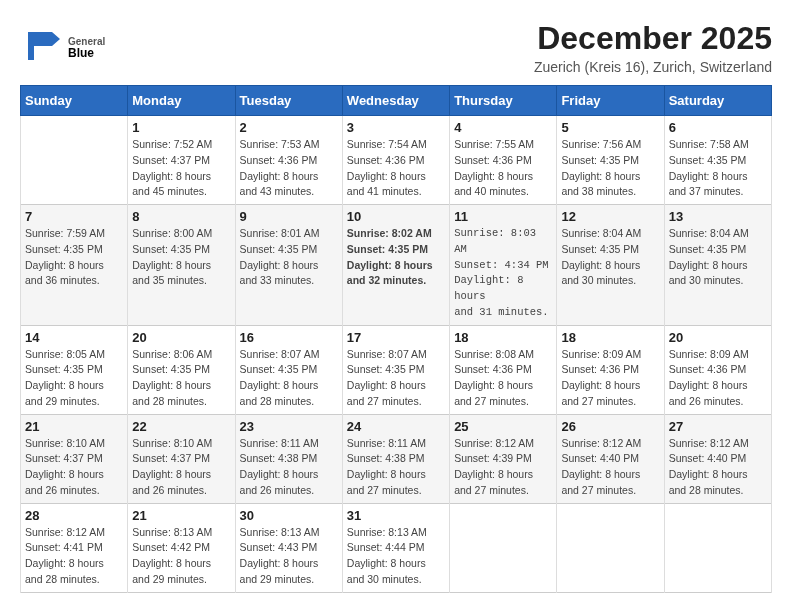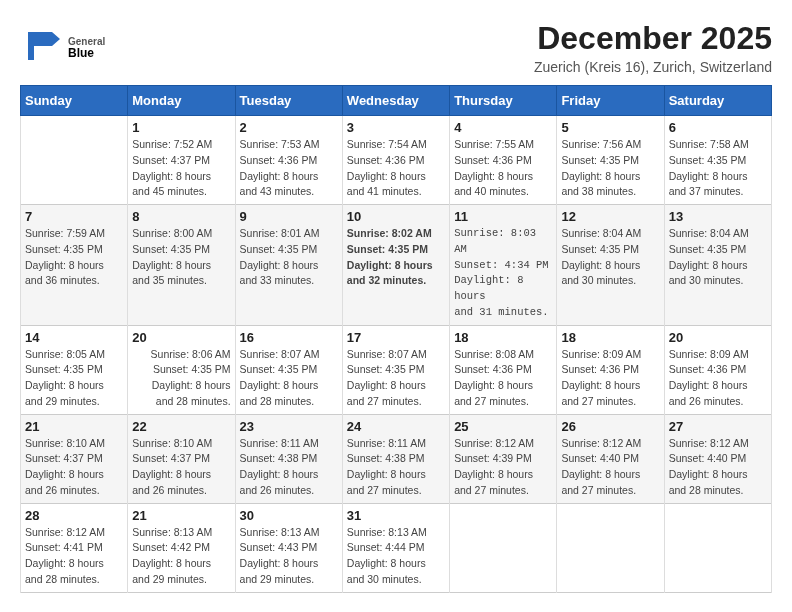--- a/index.html
+++ b/index.html
@@ -226,21 +226,21 @@
       <tr>
         <td>
           <div class="day-number">14</div>
           <div class="day-info" style="white-space: pre-line;">Sunrise: 8:05 AM
 Sunset: 4:35 PM
 Daylight: 8 hours
 and 29 minutes.</div>
         </td>
         <td>
           <div class="day-number">20</div>
-          <div class="day-info" style="white-space: pre-line; text-align: right;">Sunrise: 8:06 AM
+          <div class="day-info" style="white-space: pre-line;">Sunrise: 8:06 AM
 Sunset: 4:35 PM
 Daylight: 8 hours
 and 28 minutes.</div>
         </td>
         <td>
           <div class="day-number">16</div>
           <div class="day-info" style="white-space: pre-line;">Sunrise: 8:07 AM
 Sunset: 4:35 PM
 Daylight: 8 hours
 and 28 minutes.</div>

